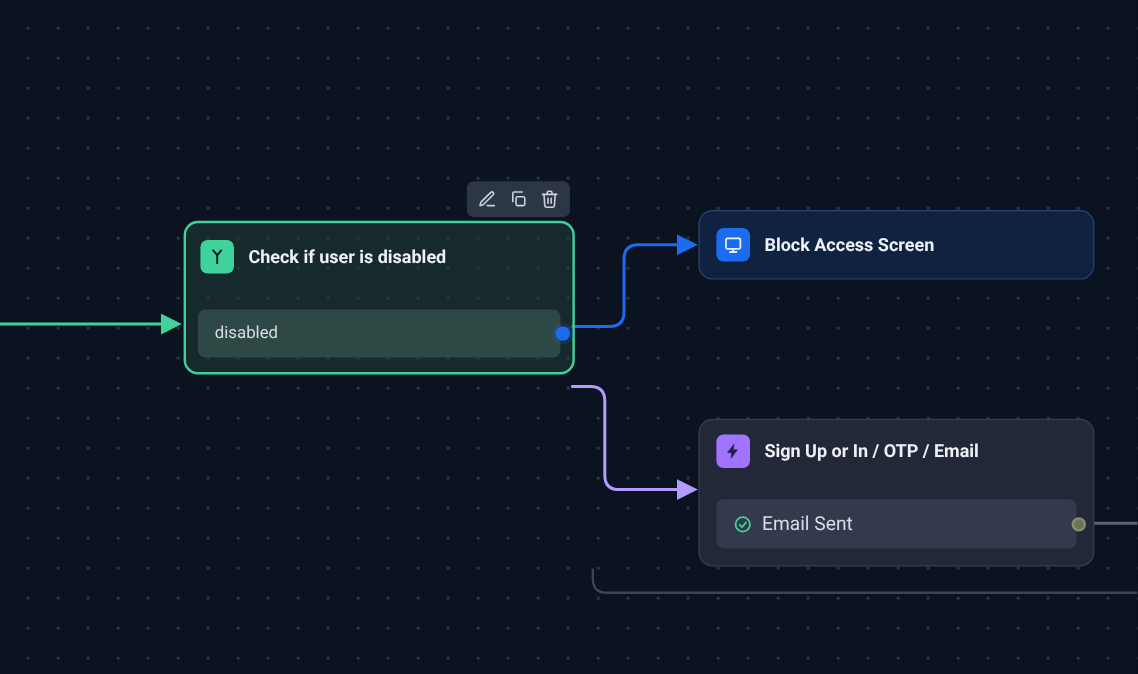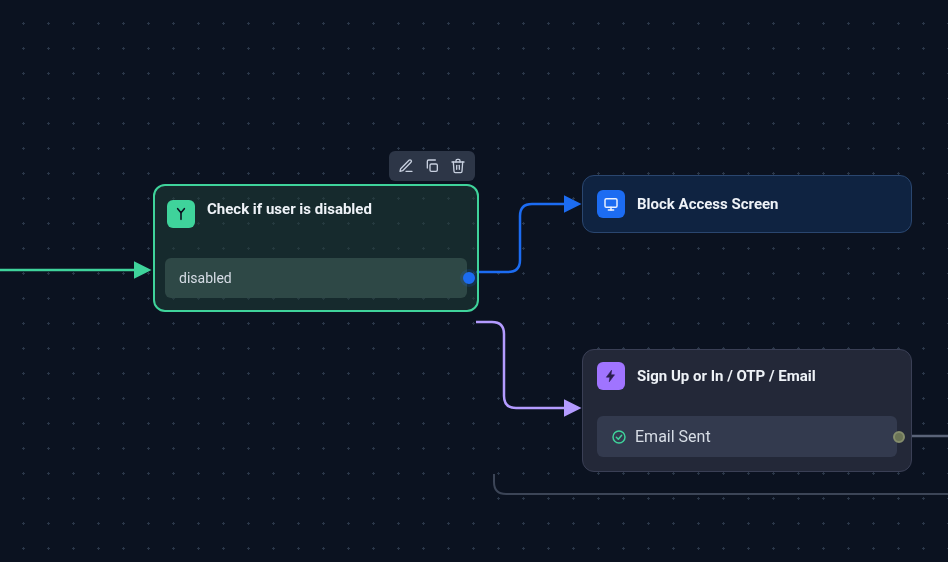--- a/index.html
+++ b/index.html
@@ -42,21 +42,21 @@
   .node-condition {
     position: absolute;
     left: 153px; top: 184px;
     width: 326px;
     border: 2px solid #3fd39b;
     border-radius: 12px;
     background: rgba(33, 62, 56, 0.55);
     padding: 10px 10px 12px 10px;
   }
   .node-condition .head {
-    display: flex; align-items: flex-start; gap: 12px;
+    display: flex; align-items: center; gap: 12px;
     padding: 4px 2px 10px 2px;
   }
   .icon-box {
     width: 28px; height: 28px;
     border-radius: 6px;
     display: flex; align-items: center; justify-content: center;
     flex: none;
   }
   .icon-green { background: #3fd39b; }
   .icon-blue  { background: #1c6cf2; }

